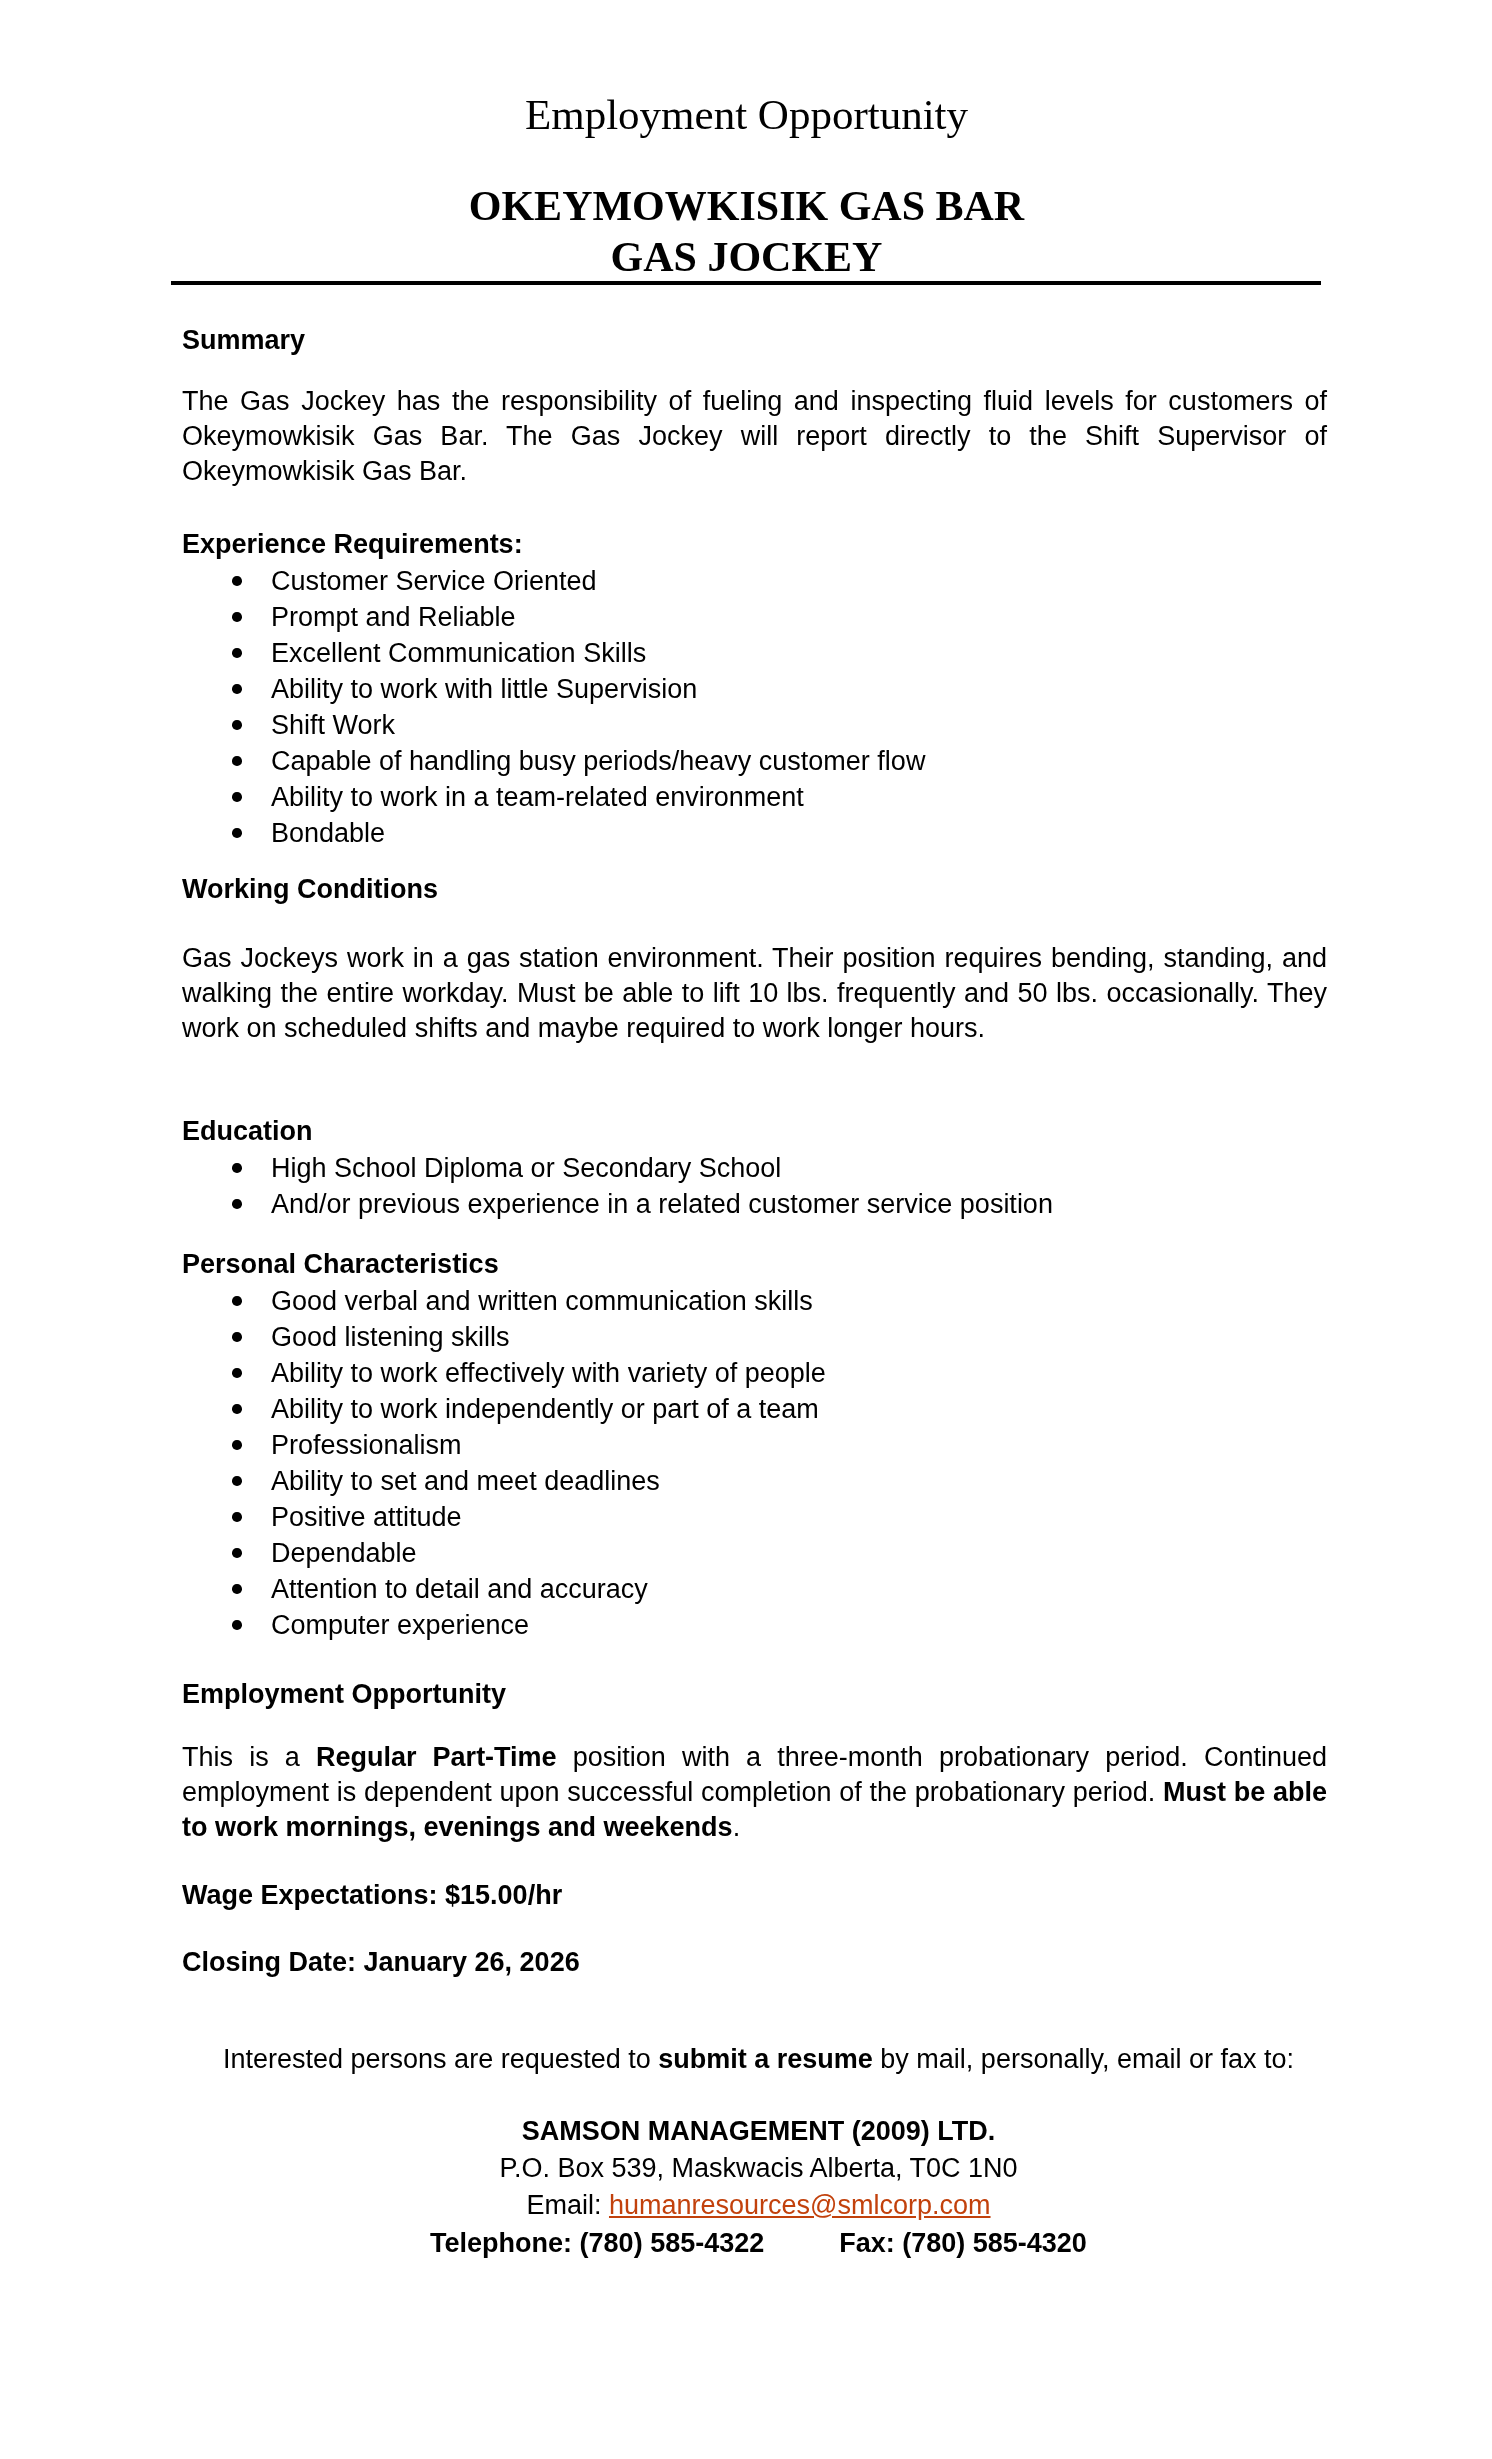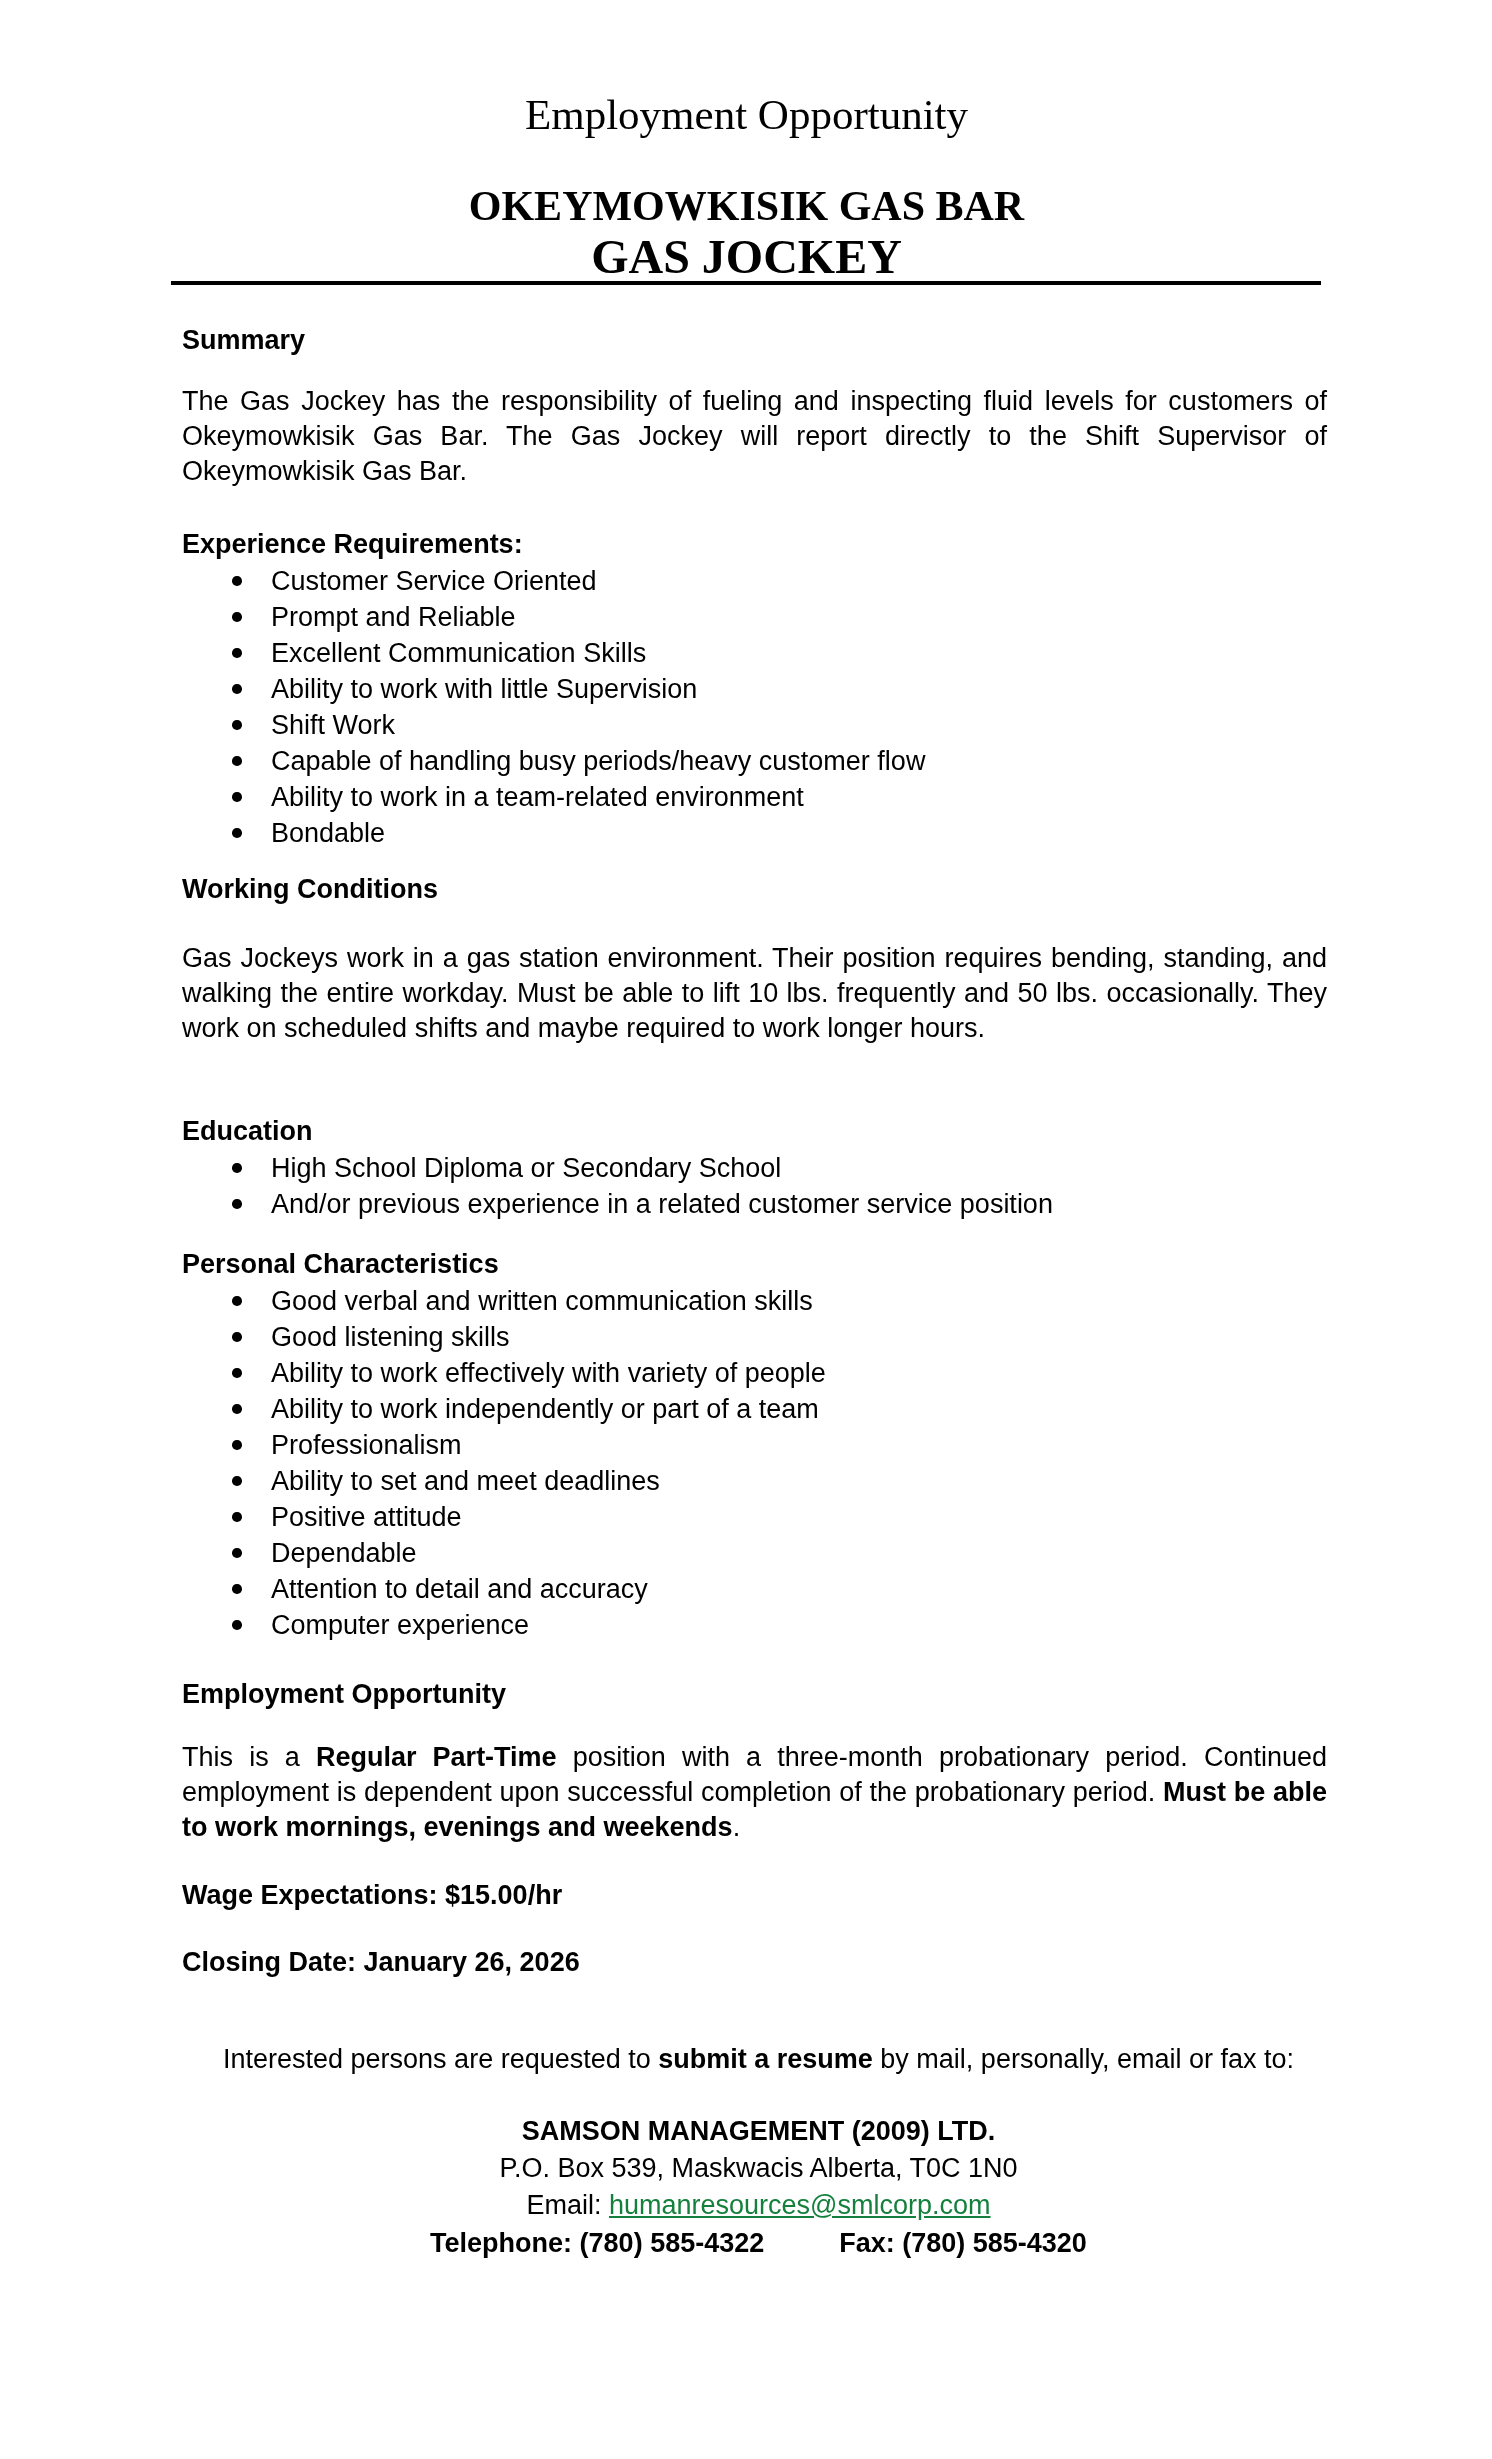--- a/index.html
+++ b/index.html
@@ -3,34 +3,34 @@
 <meta charset="utf-8">
 <style>
   html, body { margin: 0; padding: 0; background: #ffffff; }
   body { width: 1493px; height: 2459px; position: relative; overflow: hidden; color: #000; }
   .page { position: absolute; left: 0; top: 0; width: 1493px; height: 1738px; background: #fff; }
 
   .hdr { position: absolute; left: 0; width: 1493px; text-align: center; font-family: "Liberation Serif", "DejaVu Serif", serif; color: #000; white-space: nowrap; }
   .hdr-title { top: 88px; font-size: 43px; line-height: 54px; }
   .hdr-date { top: 142px; font-size: 30px; line-height: 38px; }
   .hdr-company { top: 180px; font-size: 42px; line-height: 52px; font-weight: bold; }
-  .hdr-position { top: 231px; font-size: 48px; line-height: 52px; font-weight: bold; }
+  .hdr-position { top: 231px; font-size: 42px; line-height: 52px; font-weight: bold; }
   .rule { position: absolute; left: 171px; top: 281px; width: 1150px; height: 3.8px; background: #000; }
 
   .body { position: absolute; left: 182px; width: 1145px; font-family: "Liberation Sans", "DejaVu Sans", sans-serif; font-size: 27px; line-height: 35px; color: #000; }
   .h { font-weight: bold; }
   .para { text-align: justify; }
   b { font-weight: bold; }
 
   ul.bullets { list-style: none; margin: 0; padding: 0; }
   ul.bullets li { position: relative; padding-left: 89px; line-height: 36px; white-space: nowrap; }
   ul.bullets li .dot { position: absolute; left: 50px; top: 13.4px; width: 9.6px; height: 9.6px; border-radius: 50%; background: #000; }
 
   .center { position: absolute; left: 12px; width: 1493px; text-align: center; font-family: "Liberation Sans", "DejaVu Sans", sans-serif; font-size: 27px; line-height: 37px; white-space: nowrap; }
-  .link { color: #15803d; text-decoration: underline; }
+  .link { color: #c2410c; text-decoration: underline; }
   .tel-gap { display: inline-block; width: 75px; }
 </style>
 </head>
 <body>
 
 <div class="page">
 
   <div class="hdr hdr-title">Employment Opportunity</div>
   <div class="hdr hdr-company">OKEYMOWKISIK GAS BAR</div>
   <div class="hdr hdr-position">GAS JOCKEY</div>

